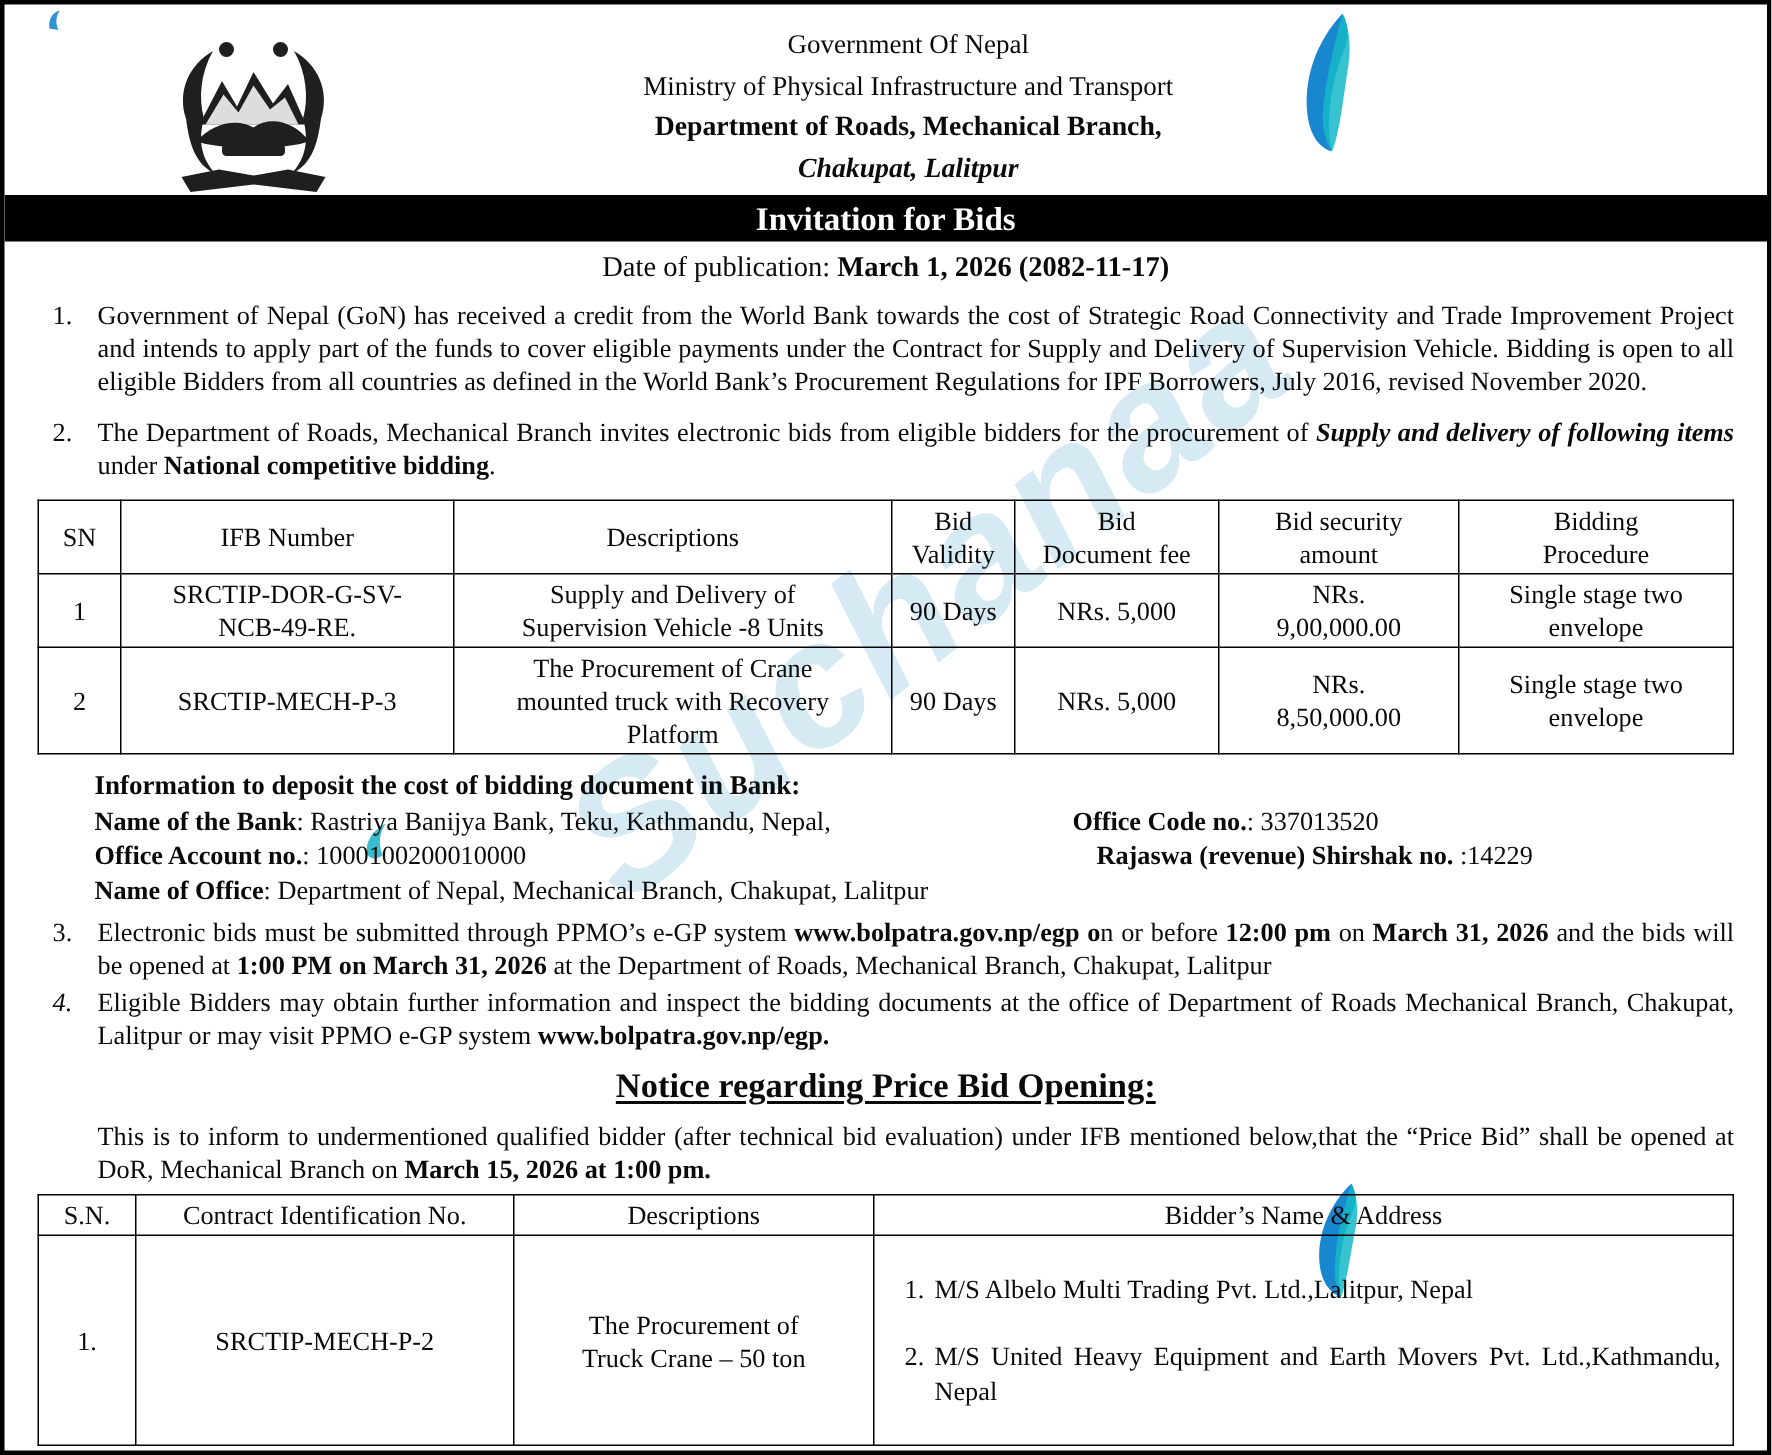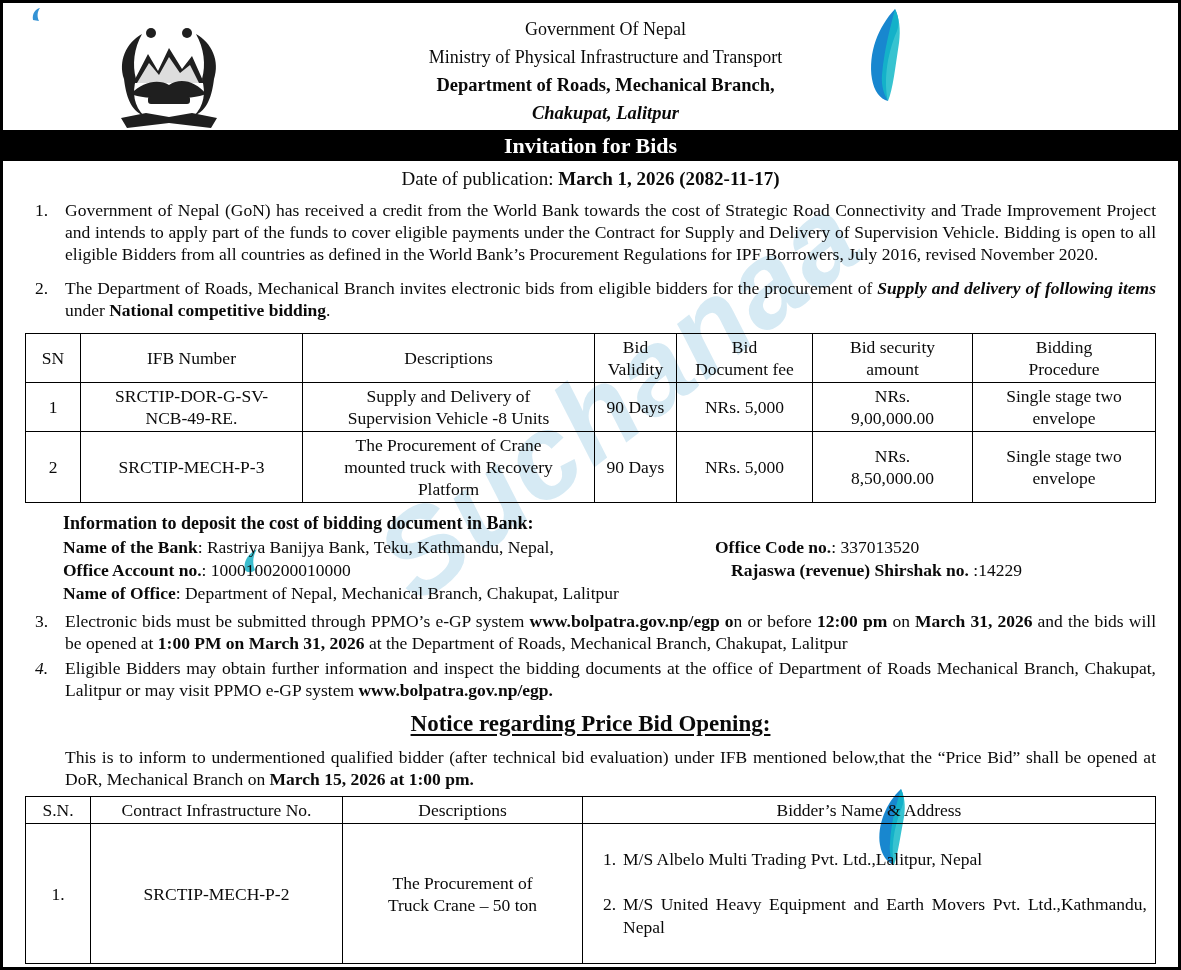--- a/index.html
+++ b/index.html
@@ -264,21 +264,21 @@
     <table class="price-table">
       <colgroup>
         <col style="width:65px">
           <col style="width:252px">
           <col style="width:240px">
           <col>
       </colgroup>
       <thead>
         <tr>
           <th>S.N.</th>
-          <th>Contract Infrastructure No.</th>
+          <th>Contract Identification No.</th>
           <th>Descriptions</th>
           <th>Bidder’s Name &amp; Address</th>
         </tr>
       </thead>
       <tbody>
         <tr>
           <td>1.</td>
           <td>SRCTIP-MECH-P-2</td>
           <td>The Procurement of
 Truck Crane – 50 ton</td>

